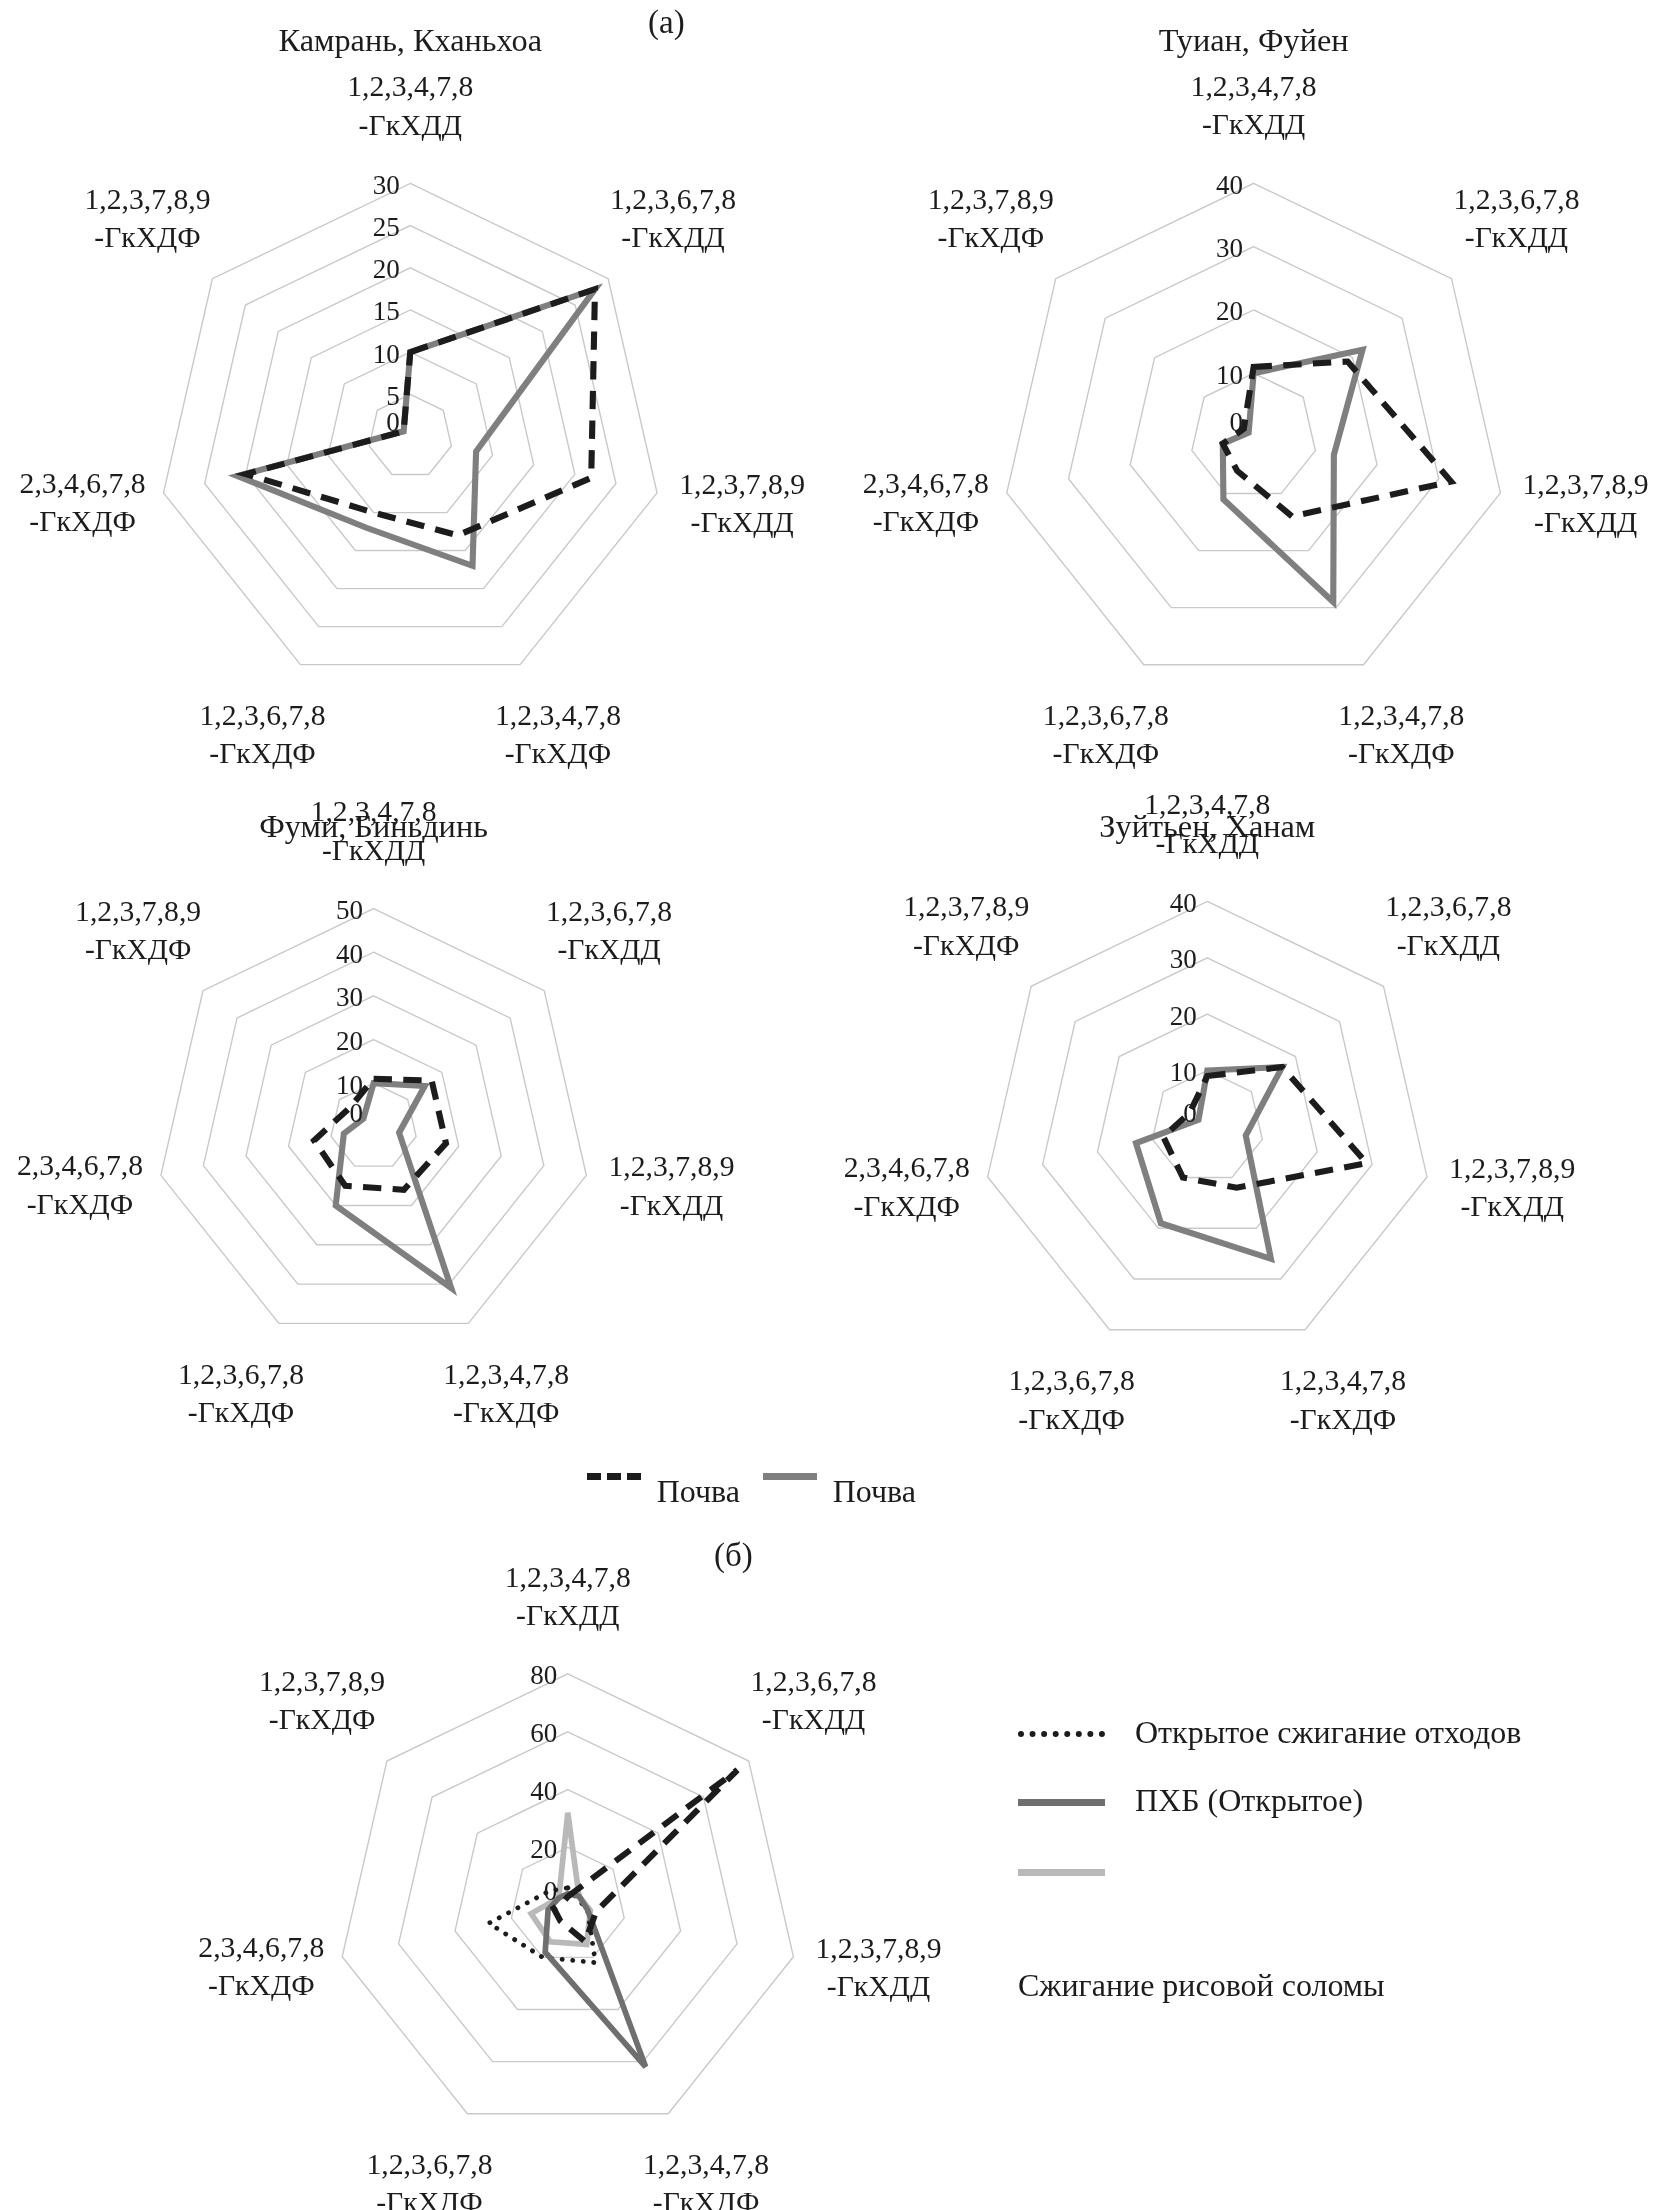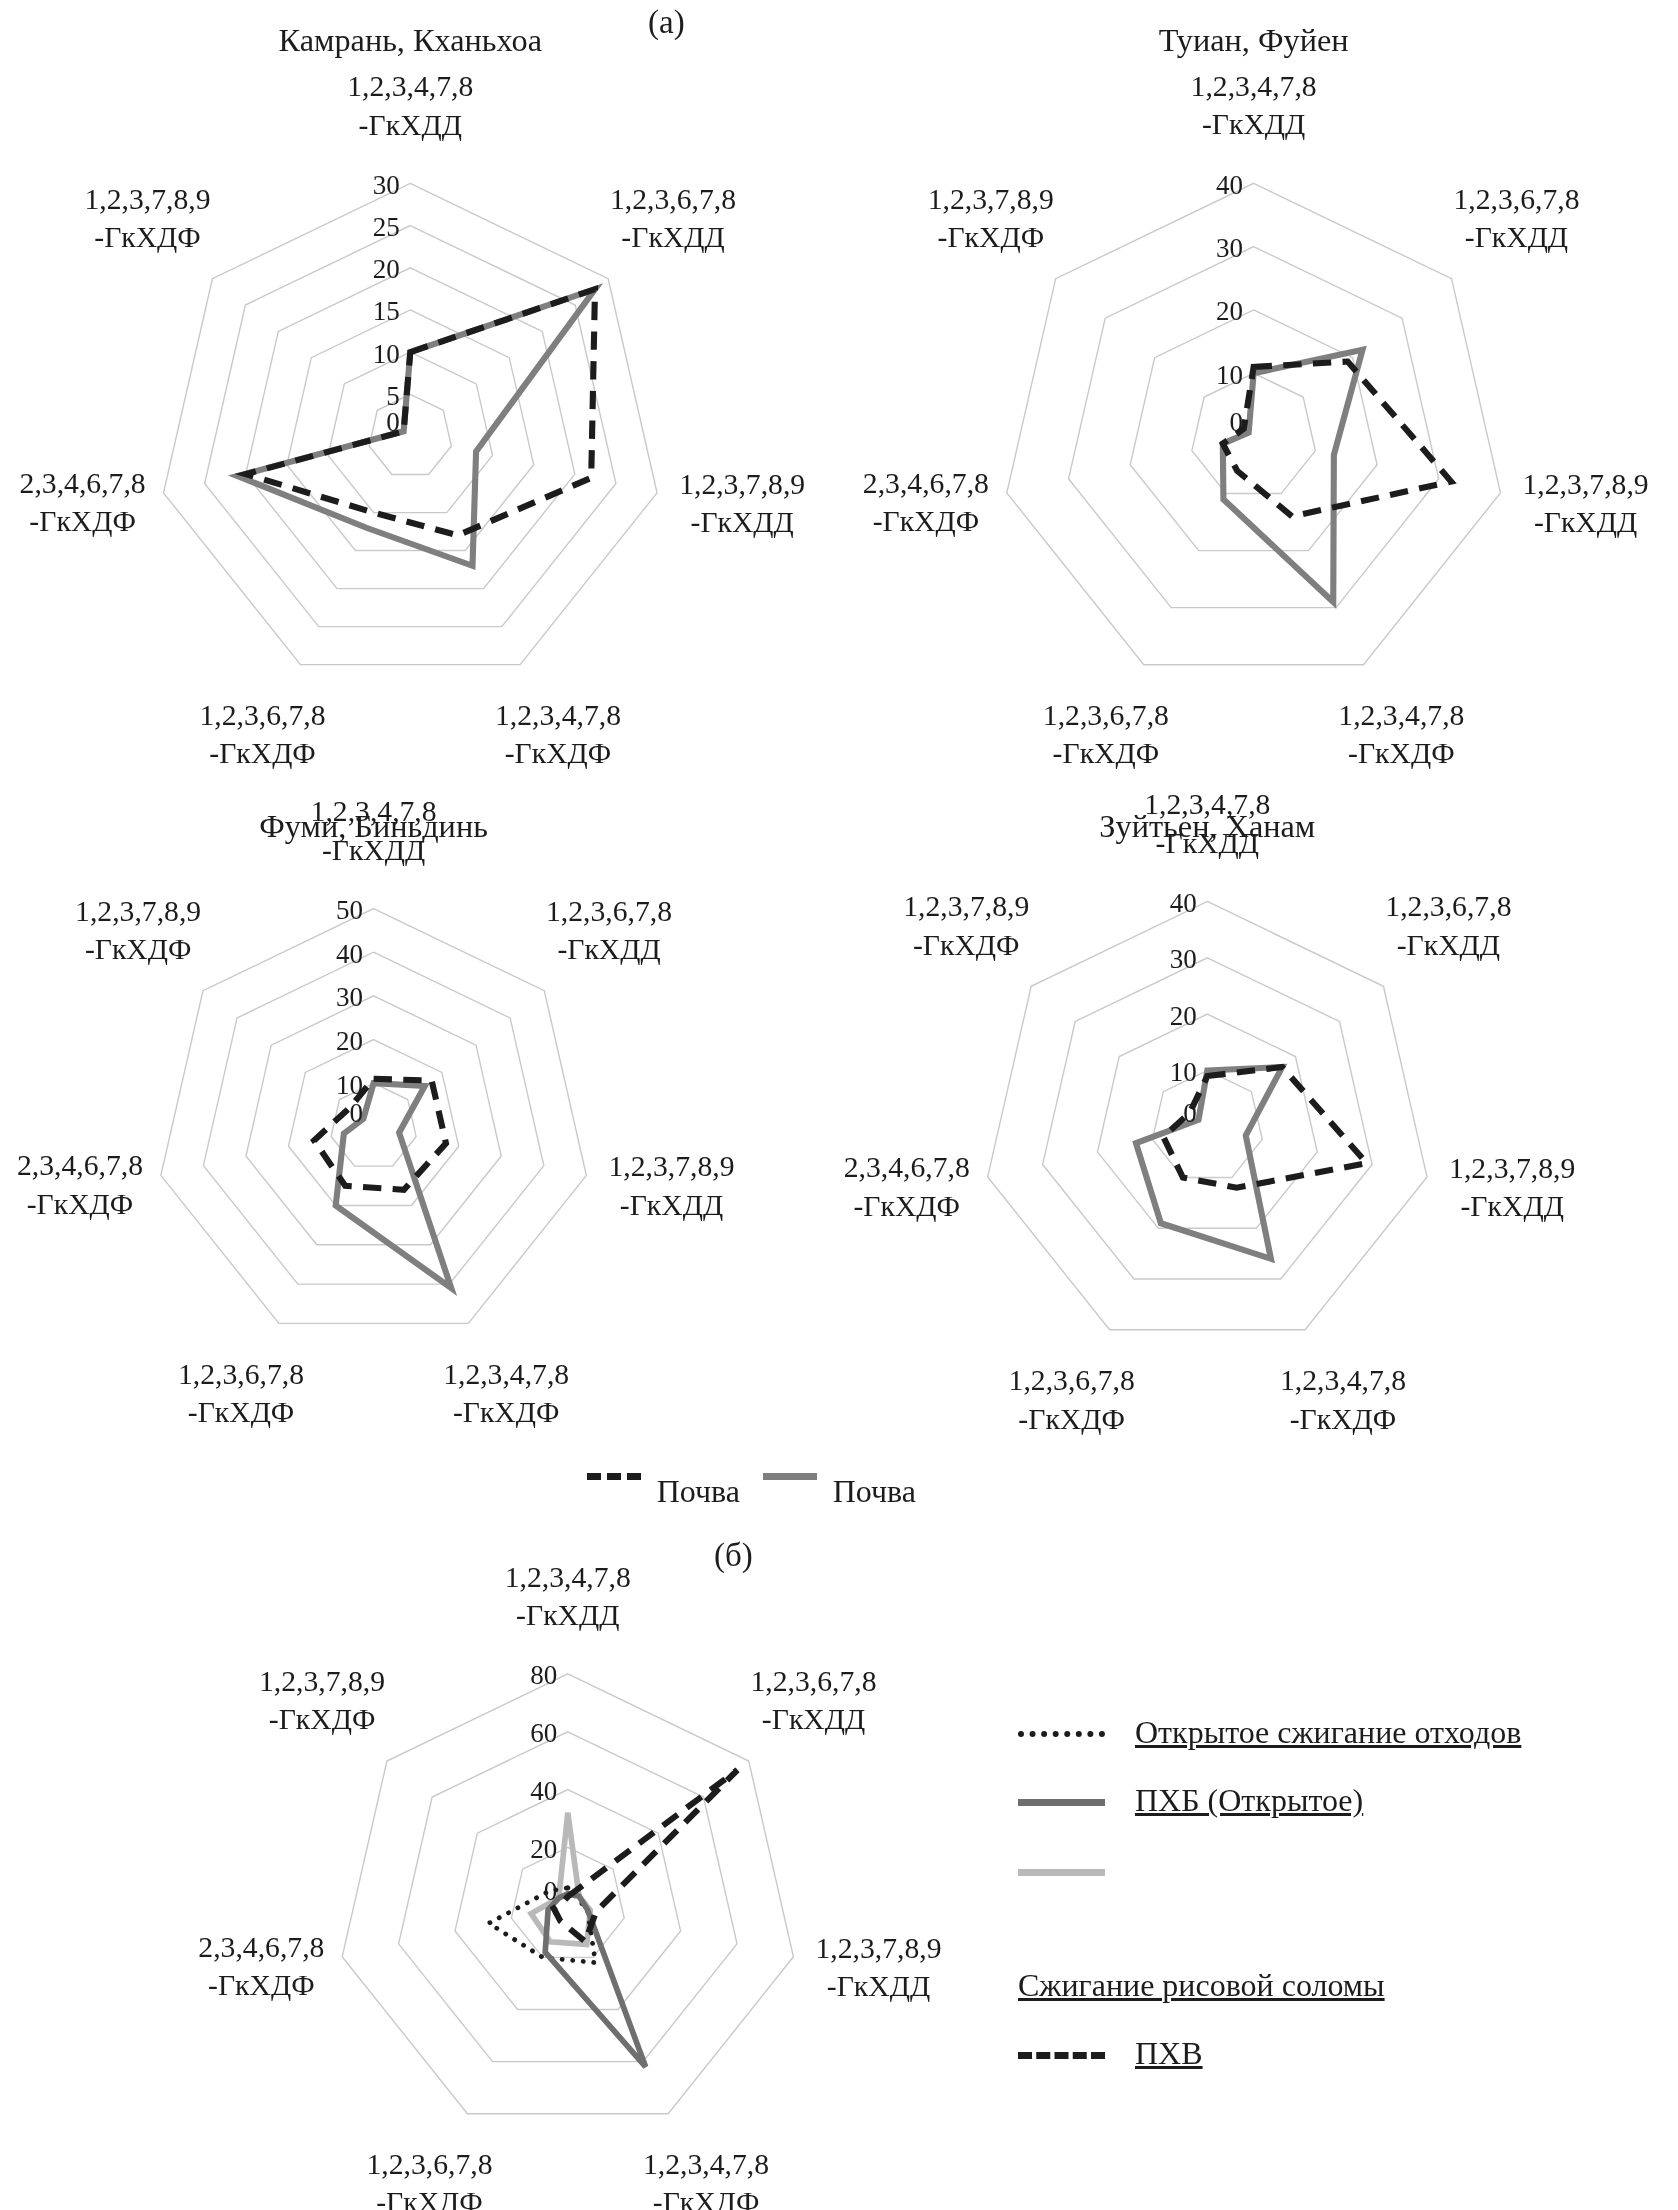--- a/index.html
+++ b/index.html
@@ -4,21 +4,21 @@
 <style>
   html,body{margin:0;padding:0;background:#ffffff;}
   #page{position:relative;width:1679px;height:2211px;background:#fff;overflow:hidden;
         font-family:"Liberation Serif","DejaVu Serif",serif;color:#1c1c1c;}
   svg.chart{position:absolute;}
   .marker{position:absolute;font-size:33px;}
   .legend-a{position:absolute;left:587px;top:1473px;display:flex;align-items:center;gap:23px;font-size:32px;}
   .legend-a .li{display:flex;gap:15.7px;}
   .sample{display:inline-block;height:0;}
   .sample.sa{width:54px;}
-  .legend-b{position:absolute;left:1018px;top:1710px;width:559px;font-size:32px;line-height:1.42;text-decoration:underline;}
+  .legend-b{position:absolute;left:1018px;top:1710px;width:559px;font-size:32px;line-height:1.42;}
   .legend-b .li{display:flex;align-items:flex-start;margin-bottom:23px;}
   .legend-b .sample{width:87px;flex:0 0 87px;margin-top:21px;margin-right:30px;}
   .legend-b .li.gap-big{margin-top:24px;flex-direction:column;}
   .legend-b .txt{max-width:393px;}
 </style>
 </head>
 <body>
 
 <div id="page">
 
@@ -42,24 +42,20 @@
       <span class="sample" style="border-top: 6.1px dotted rgb(28, 28, 28);"></span>
       <span class="txt">Открытое сжигание отходов</span>
     </div>
     <div class="li">
       <span class="sample" style="border-top: 7px solid rgb(111, 111, 111);"></span>
       <span class="txt">ПХБ (Открытое)</span>
     </div>
     <div class="li gap-big">
       <span class="sample" style="border-top: 7px solid rgb(185, 185, 185);"></span>
       <span class="txt">Сжигание рисовой соломы</span>
-    </div>
-    <div class="li">
-      <span class="sample" style="border-top: 7px dashed rgb(28, 28, 28);"></span>
-      <span class="txt">ПХВ</span>
     </div>
   </div>
 
 <svg width="838" height="860" class="chart" style="left: 0px; top: 0px;" viewBox="0 0 960 985">
       <g>
         <polygon points="470.0,451.7 507.8,469.9 517.1,510.8 491.0,543.5 449.0,543.5 422.9,510.8 432.2,469.9" fill="none" stroke="#c9c9c9" stroke-width="1.6"></polygon>
         <polygon points="470.0,403.3 545.6,439.7 564.2,521.5 511.9,587.1 428.1,587.1 375.8,521.5 394.4,439.7" fill="none" stroke="#c9c9c9" stroke-width="1.6"></polygon>
         <polygon points="470.0,355.0 583.4,409.6 611.4,532.3 532.9,630.6 407.1,630.6 328.6,532.3 356.6,409.6" fill="none" stroke="#c9c9c9" stroke-width="1.6"></polygon>
         <polygon points="470.0,306.7 621.2,379.5 658.5,543.0 553.9,674.2 386.1,674.2 281.5,543.0 318.8,379.5" fill="none" stroke="#c9c9c9" stroke-width="1.6"></polygon>
         <polygon points="470.0,258.3 658.9,349.3 705.6,553.8 574.9,717.7 365.1,717.7 234.4,553.8 281.1,349.3" fill="none" stroke="#c9c9c9" stroke-width="1.6"></polygon>

